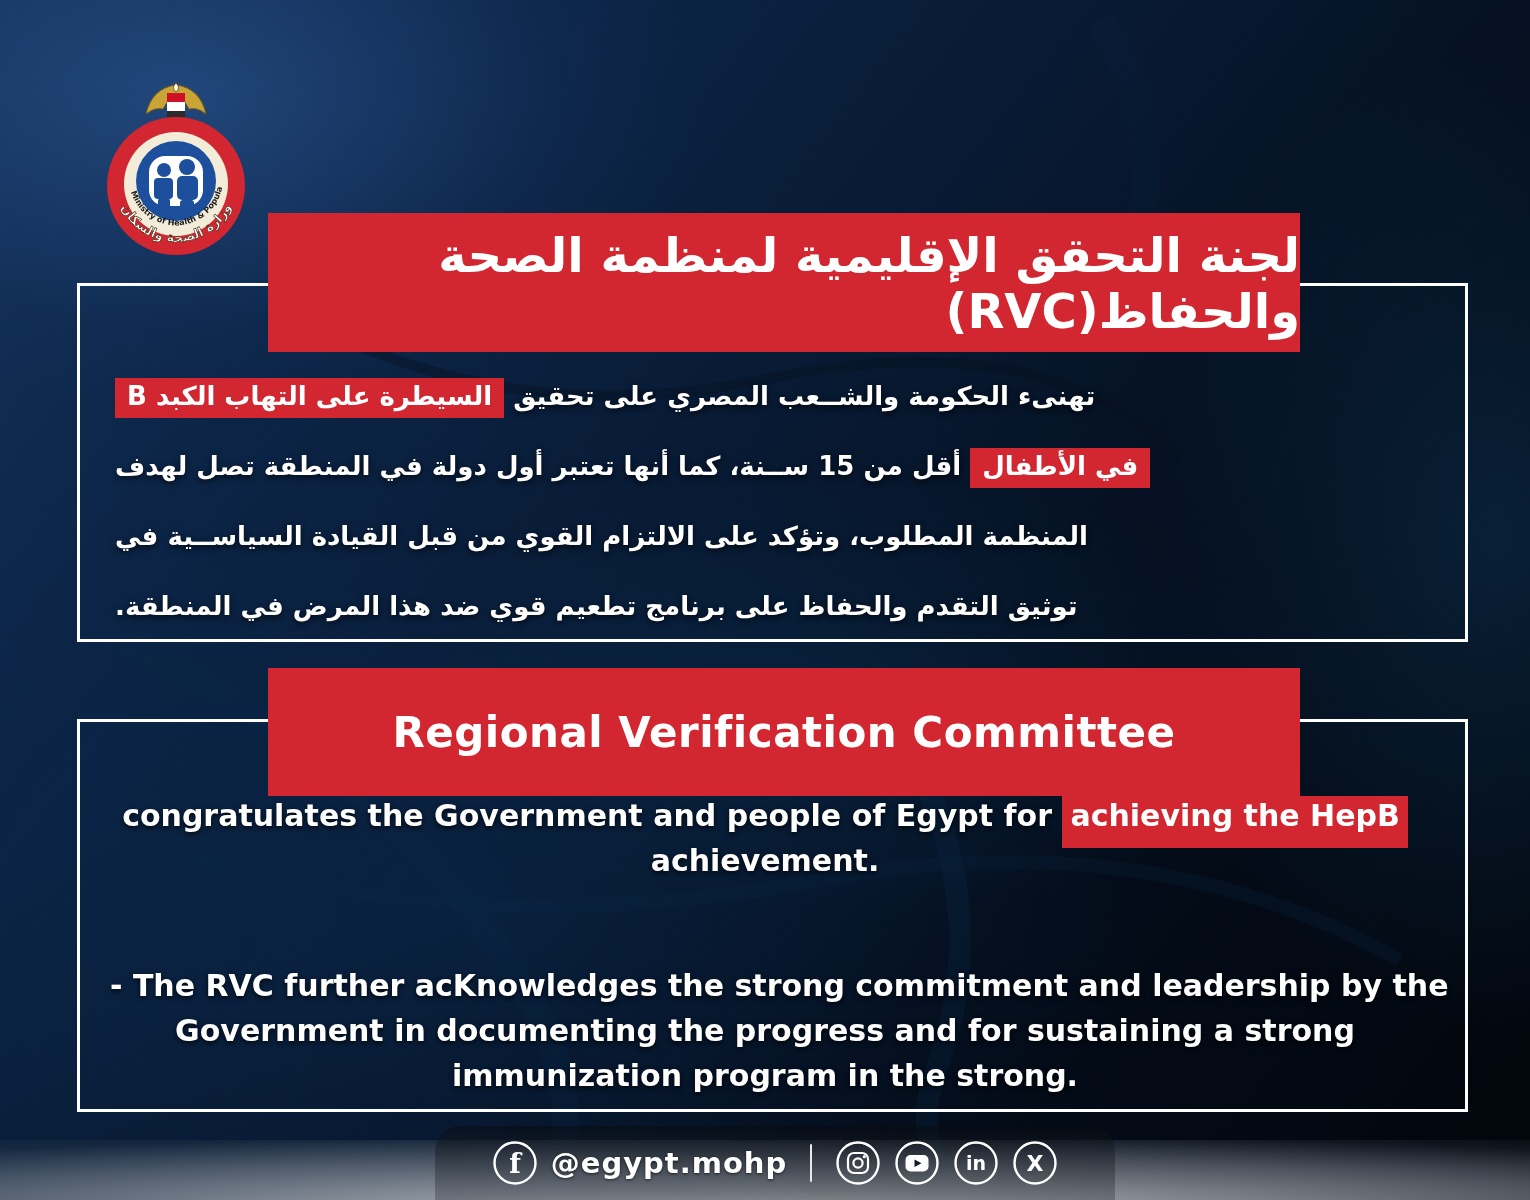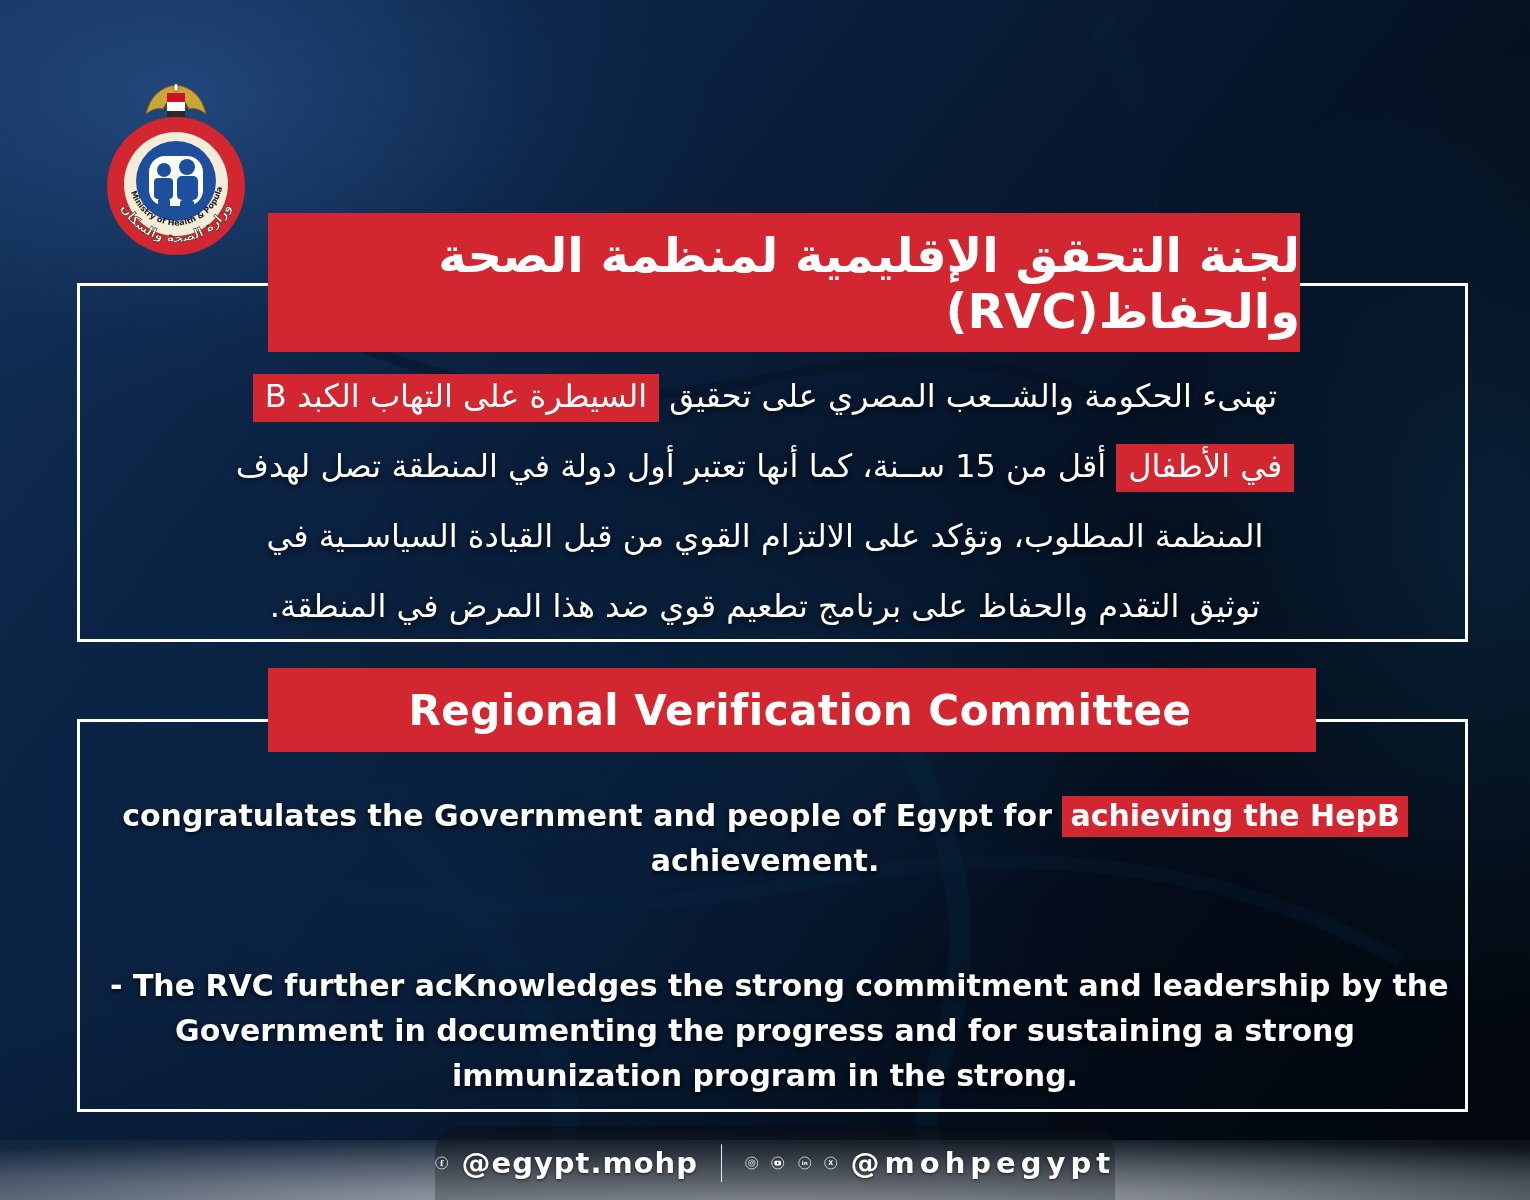--- a/index.html
+++ b/index.html
@@ -16,33 +16,33 @@
   
   .vessels{position:absolute;inset:0;pointer-events:none;opacity:.5;}
   
   .wbox{position:absolute;border:3px solid #fff;box-sizing:border-box;z-index:1;}
   .box-ar{left:77px;top:283px;width:1391px;height:359px;}
   .box-en{left:77px;top:719px;width:1391px;height:393px;}
   
   .banner{position:absolute;left:268px;width:1032px;background:var(--red);z-index:3;
           display:flex;align-items:center;justify-content:center;color:#fff;font-weight:bold;}
   .banner-ar{top:213px;height:139px;font-size:48px;direction:rtl;}
-  .banner-en{top:668px;height:84px;font-size:42px;letter-spacing:.5px;padding-left:16px;}
+  .banner-en{top:668px;height:128px;font-size:42px;letter-spacing:.5px;}
   
   .ar-text{position:absolute;left:115px;top:361px;width:1300px;z-index:2;direction:rtl;
-           text-align:center;color:#fff;font-weight:normal;font-size:32px;}
+           text-align:left;color:#fff;font-weight:bold;font-size:26px;}
   .ar-text .tline{line-height:70px;white-space:nowrap;
            text-shadow:0 2px 6px rgba(0,0,0,.75);}
   .en-text{position:absolute;left:110px;width:1310px;z-index:2;text-align:center;color:#fff;
            font-weight:bold;font-size:30px;}
   .en-para1{top:793px;}
   .en-para2{top:963px;}
   .en-text .tline{line-height:45px;white-space:nowrap;text-shadow:0 2px 5px rgba(0,0,0,.8);}
   .hl{background:var(--red);padding:3px 12px 7px;text-shadow:none;}
-  .en-text .hl{padding:2px 8px 4px;margin-top:24px;}
+  .en-text .hl{padding:2px 8px 15px;margin-top:24px;}
   
   .bottom-fade{position:absolute;left:0;bottom:0;width:100%;height:60px;z-index:2;
     background:radial-gradient(ellipse 130% 190% at 50% 115%, rgba(196,199,203,.95), rgba(130,138,148,.55) 45%, rgba(60,70,82,.25) 65%, transparent 80%);}
   .footer-bar{position:absolute;left:435px;top:1126px;width:680px;height:74px;z-index:4;
     border-radius:26px 26px 0 0;
     background:linear-gradient(to bottom, rgba(6,10,16,.55), rgba(70,76,84,.45));
     display:flex;align-items:center;justify-content:center;gap:13px;color:#fff;}
   .handle{font-weight:bold;font-size:29px;letter-spacing:1px;text-shadow:0 1px 3px rgba(0,0,0,.6);}
   .handle-2{letter-spacing:5px;}
   .vsep{width:2px;height:38px;background:#e8e9ea;margin:0 10px;border-radius:1px;}
@@ -143,15 +143,14 @@
       <path d="M20.5 19.5 L27.5 23.2 L20.5 27 Z" fill="#121c28"></path>
     </svg>
     <svg class="sicon" width="46" height="46" viewBox="0 0 46 46">
       <circle cx="23" cy="23" r="20.5" fill="none" stroke="#fff" stroke-width="2.4"></circle>
       <text x="23" y="30" text-anchor="middle" fill="#fff" font-size="19" font-weight="bold" font-family="DejaVu Sans, sans-serif">in</text>
     </svg>
     <svg class="sicon" width="46" height="46" viewBox="0 0 46 46">
       <circle cx="23" cy="23" r="20.5" fill="none" stroke="#fff" stroke-width="2.4"></circle>
       <text x="23" y="31" text-anchor="middle" fill="#fff" font-size="22" font-weight="bold" font-family="DejaVu Sans, sans-serif">X</text>
     </svg>
-    <span class="handle handle-2">@mohpegypt</span>
   </div>
 </div>
 
 </body></html>

